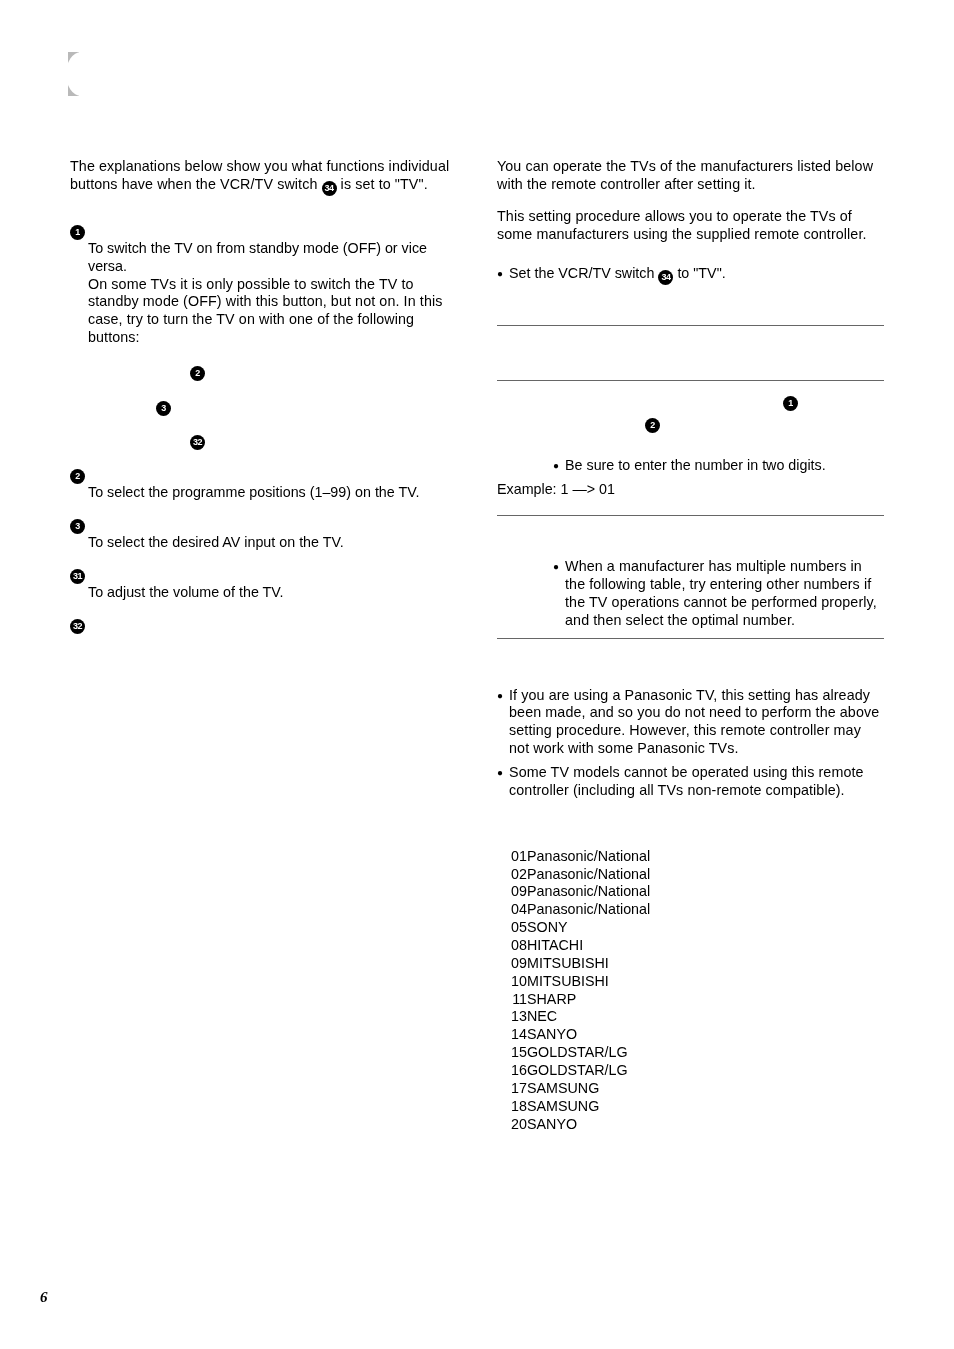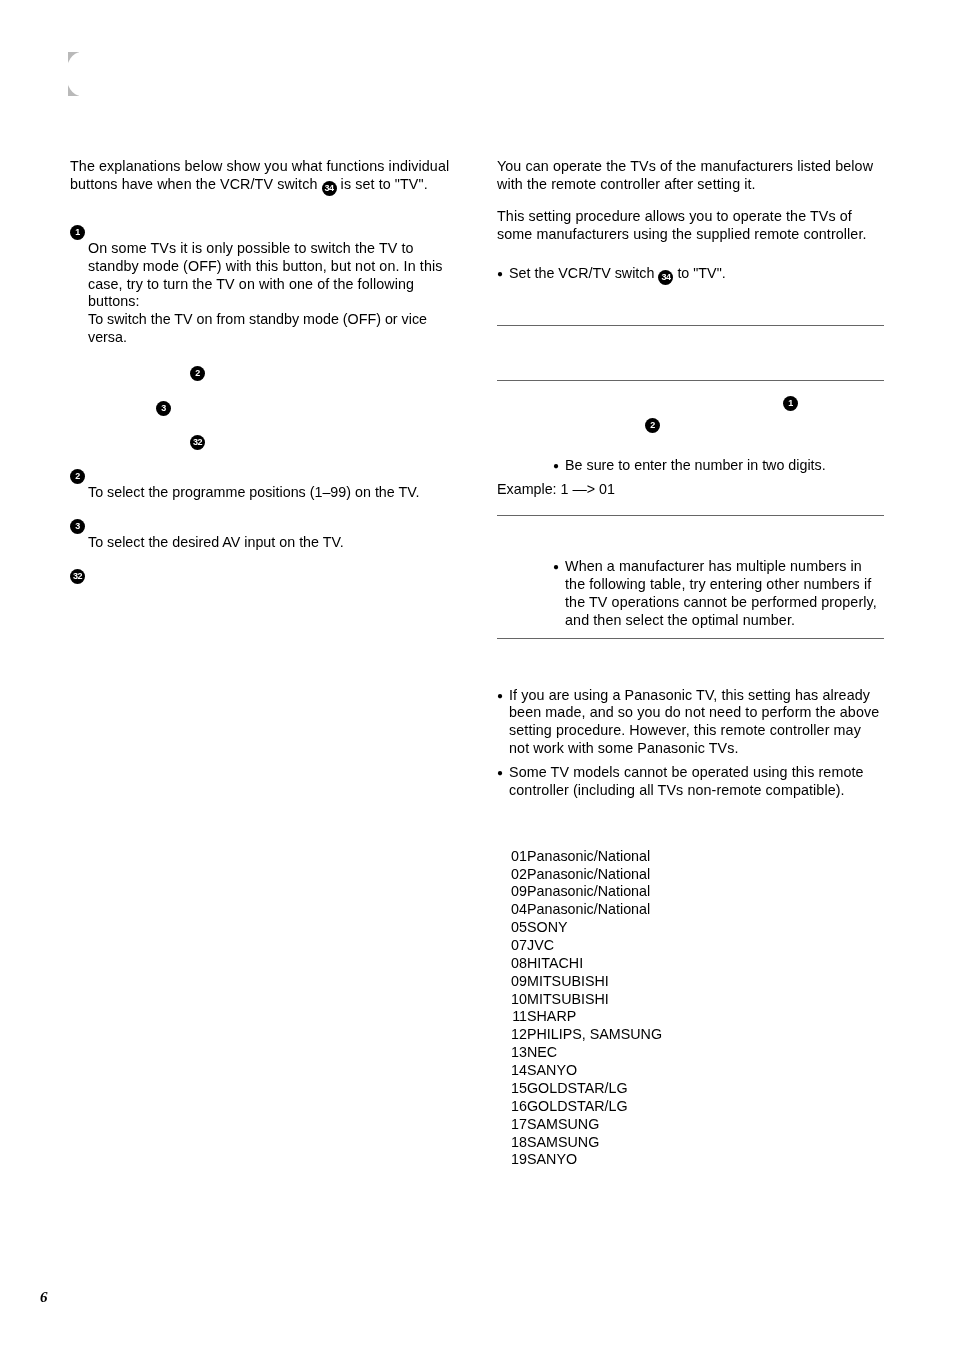--- a/index.html
+++ b/index.html
@@ -125,37 +125,41 @@
     <div class="col">
 
       <p class="para tight">
         <span>The explanations below show you what functions individual buttons have when the VCR/TV switch </span><span class="circnum">34</span><span> is set to "TV".</span>
       </p>
 
       <div style="height:10px"></div>
 
       <div class="button-block">
         <p class="button-marker"><span class="circnum">1</span></p>
+        <p class="button-desc">To switch the TV on from standby mode (OFF) or vice versa.</p>
         <p class="button-desc tight">On some TVs it is only possible to switch the TV to standby mode (OFF) with this button, but not on. In this case, try to turn the TV on with one of the following buttons:</p>
-        <p class="button-desc">To switch the TV on from standby mode (OFF) or vice versa.</p>
         <p class="sub-indent2"><span class="circnum">2</span></p>
         <p class="sub-indent" style="margin-left:86px"><span class="circnum">3</span></p>
         <p class="sub-indent2"><span class="circnum">32</span></p>
       </div>
 
       <div class="button-block">
         <p class="button-marker"><span class="circnum">2</span></p>
         <p class="button-desc">To select the programme positions (1–99) on the TV.</p>
       </div>
 
       <div class="button-block">
         <p class="button-marker"><span class="circnum">3</span></p>
         <p class="button-desc">To select the desired AV input on the TV.</p>
       </div>
 
+      <div class="button-block">
+        <p class="button-marker"><span class="circnum">31</span></p>
+        <p class="button-desc">To adjust the volume of the TV.</p>
+      </div>
 
       <div class="button-block">
         <p class="button-marker"><span class="circnum">32</span></p>
       </div>
 
     </div>
 
     <div class="col">
 
       <p class="para tight">You can operate the TVs of the manufacturers listed below with the remote controller after setting it.</p>
@@ -229,44 +233,36 @@
             </div>
             <div class="mfr-row">
               <span class="mfr-code">04</span>
               <span>Panasonic/National</span>
             </div>
             <div class="mfr-row">
               <span class="mfr-code">05</span>
               <span>SONY</span>
             </div>
             <div class="mfr-row">
-              <span class="mfr-code">07</span>
-              <span>JVC</span>
-            </div>
-            <div class="mfr-row">
               <span class="mfr-code">08</span>
               <span>HITACHI</span>
             </div>
             <div class="mfr-row">
               <span class="mfr-code">09</span>
               <span>MITSUBISHI</span>
             </div>
             <div class="mfr-row">
               <span class="mfr-code">10</span>
               <span>MITSUBISHI</span>
             </div>
             <div class="mfr-row">
               <span class="mfr-code">11</span>
               <span>SHARP</span>
             </div>
             <div class="mfr-row">
-              <span class="mfr-code">12</span>
-              <span>PHILIPS, SAMSUNG</span>
-            </div>
-            <div class="mfr-row">
               <span class="mfr-code">13</span>
               <span>NEC</span>
             </div>
             <div class="mfr-row">
               <span class="mfr-code">14</span>
               <span>SANYO</span>
             </div>
             <div class="mfr-row">
               <span class="mfr-code">15</span>
               <span>GOLDSTAR/LG</span>
@@ -277,21 +273,21 @@
             </div>
             <div class="mfr-row">
               <span class="mfr-code">17</span>
               <span>SAMSUNG</span>
             </div>
             <div class="mfr-row">
               <span class="mfr-code">18</span>
               <span>SAMSUNG</span>
             </div>
             <div class="mfr-row">
-              <span class="mfr-code">19</span>
+              <span class="mfr-code">20</span>
               <span>SANYO</span>
             </div>
           </div>
       </div>
 
     </div>
   </div>
 
   <div class="page-num">6</div>
 </div>

